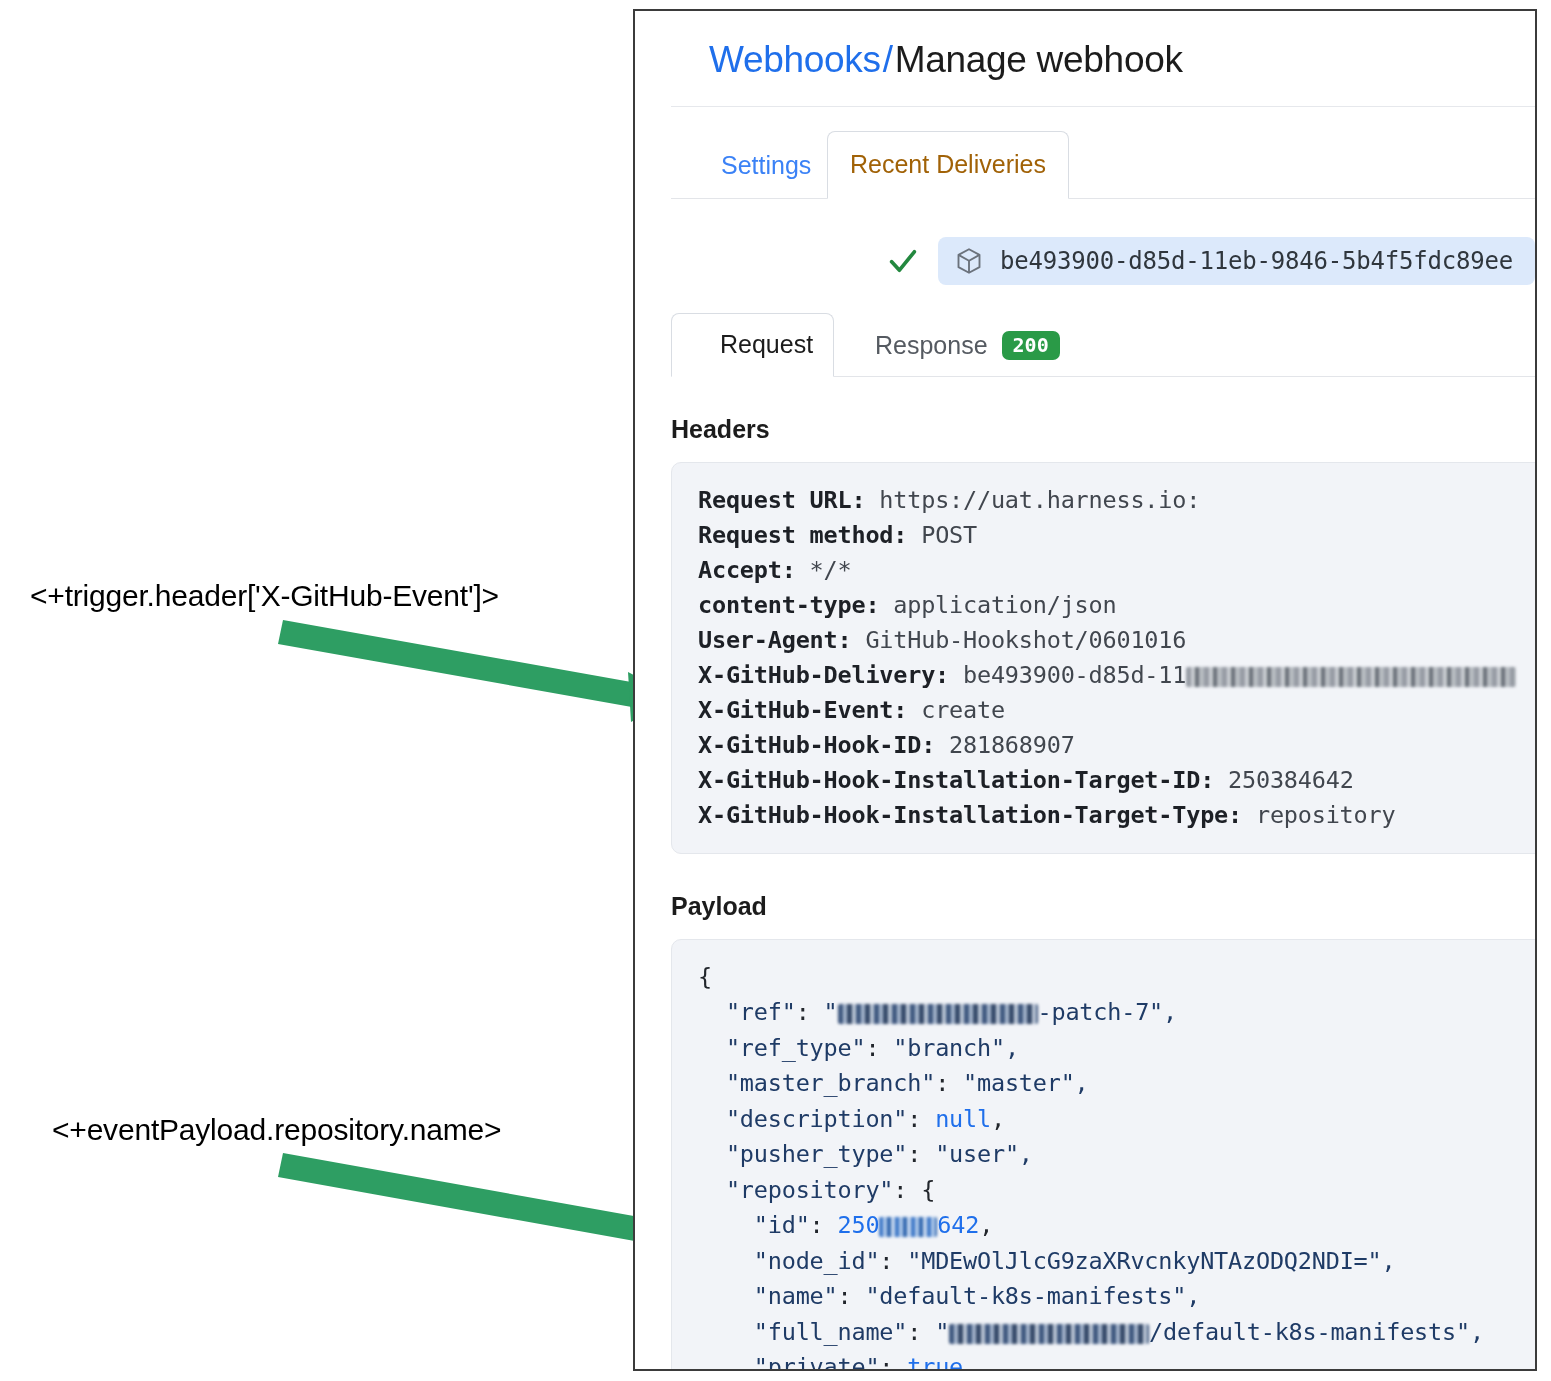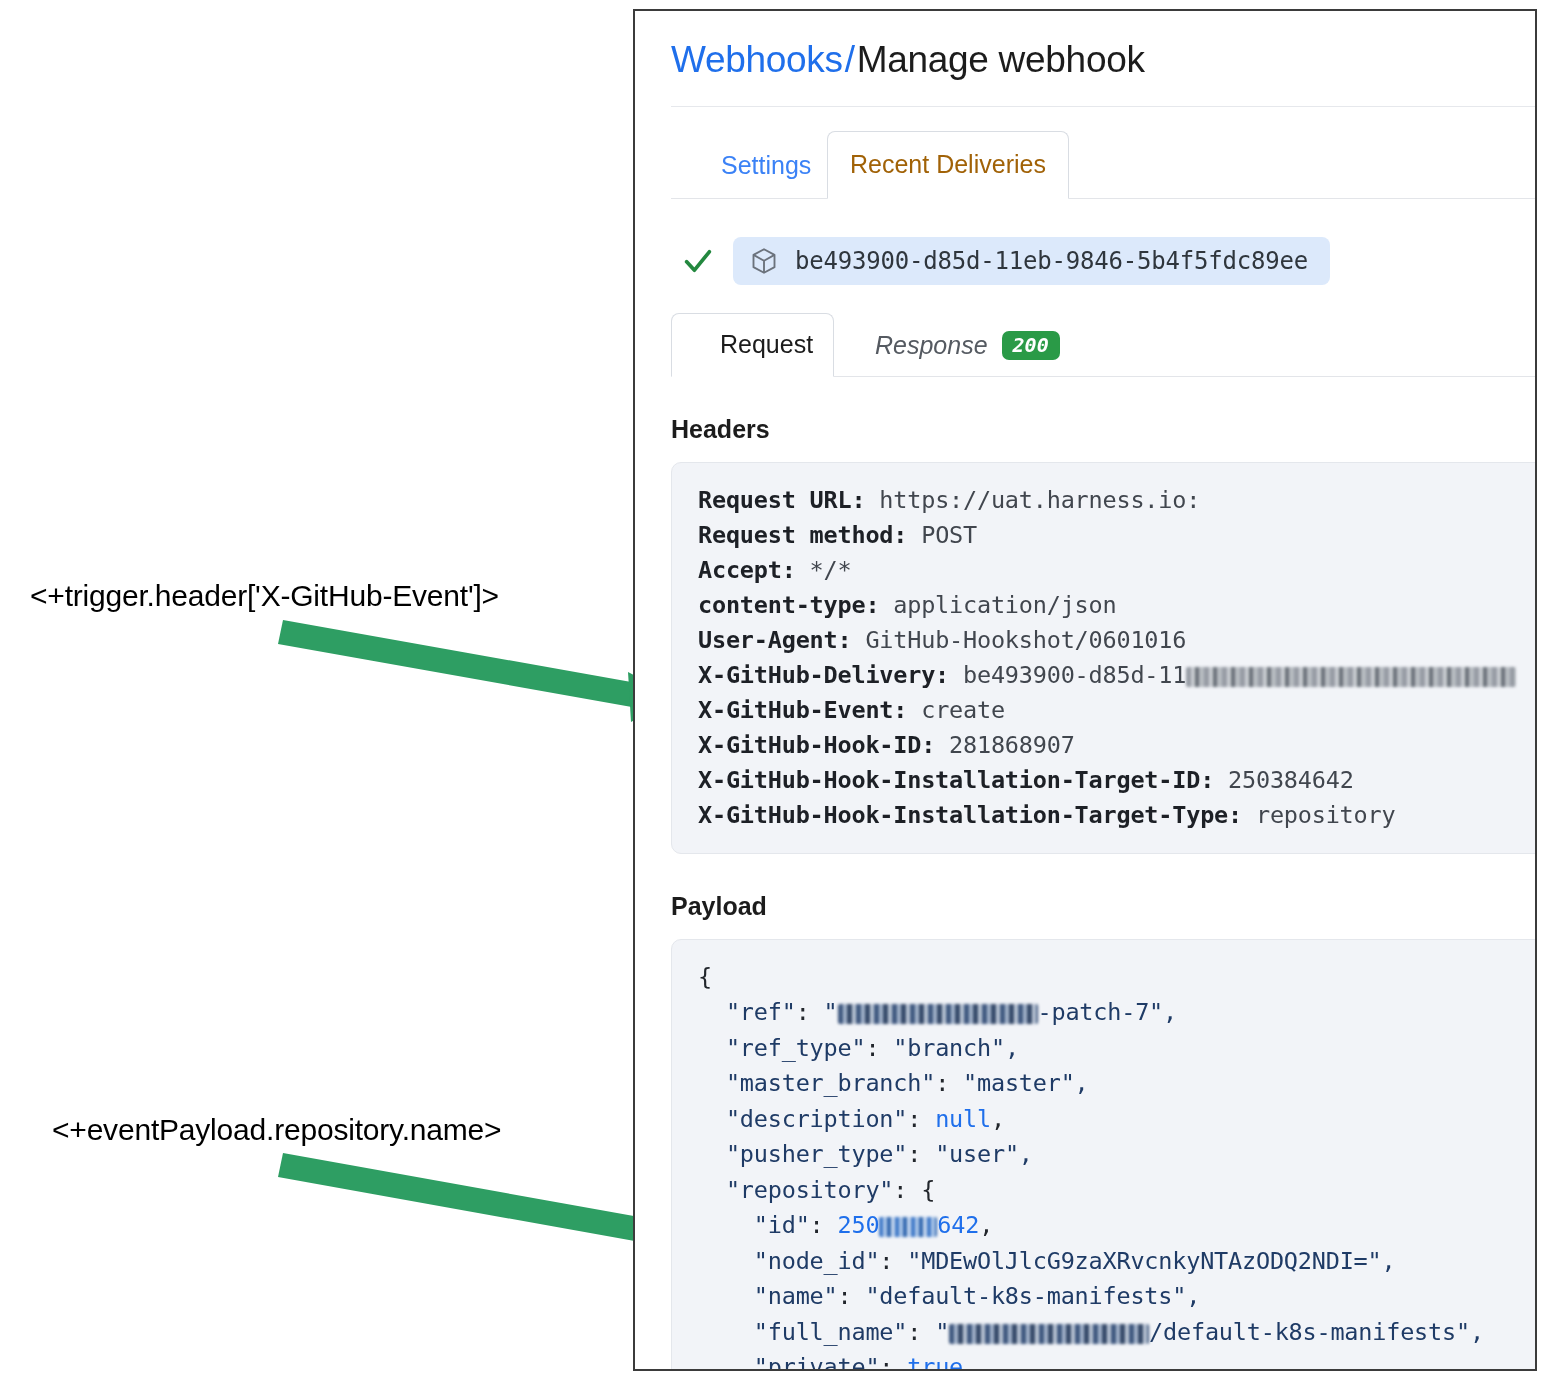--- a/index.html
+++ b/index.html
@@ -51,20 +51,21 @@
     padding: 0 0 0 36px;
   }
 
   
   .page-title {
     margin-top: 28px;
     font-size: 37px;
     line-height: 1.15;
     letter-spacing: -0.3px;
     white-space: nowrap;
+    margin-left: 38px;
   }
   .page-title .crumb-link { color: #1f6feb; }
   .page-title .crumb-sep  { color: #1f6feb; padding: 0 2px; }
   .page-title .crumb-current { color: #1c1c1c; }
 
   .title-rule {
     margin-top: 24px;
     margin-right: 0;
     height: 1px;
     background: #e6e8ec;
@@ -99,20 +100,21 @@
     border-bottom: 1px solid #ffffff;
     border-radius: 8px 8px 0 0;
     z-index: 2;
   }
 
   
   .delivery-row {
     display: flex;
     align-items: center;
     margin-top: 38px;
+    justify-content: flex-end;
   }
   .check-icon {
     width: 34px; height: 34px;
     margin-left: 10px;
     flex: none;
     display: block;
   }
   .delivery-chip {
     display: inline-flex;
     align-items: center;
@@ -159,21 +161,20 @@
     border-bottom: 1px solid #ffffff;
     border-radius: 8px 8px 0 0;
     z-index: 2;
     padding-left: 48px;
   }
   .subtab.is-plain {
     left: 184px;
     display: flex;
     align-items: center;
     gap: 14px;
-    font-style: italic;
   }
   .status-badge {
     font-family: "DejaVu Sans Mono", monospace;
     font-size: 20px;
     font-weight: bold;
     color: #ffffff;
     background: #2a9a47;
     border-radius: 7px;
     padding: 4px 11px 5px 11px;
     line-height: 1;

